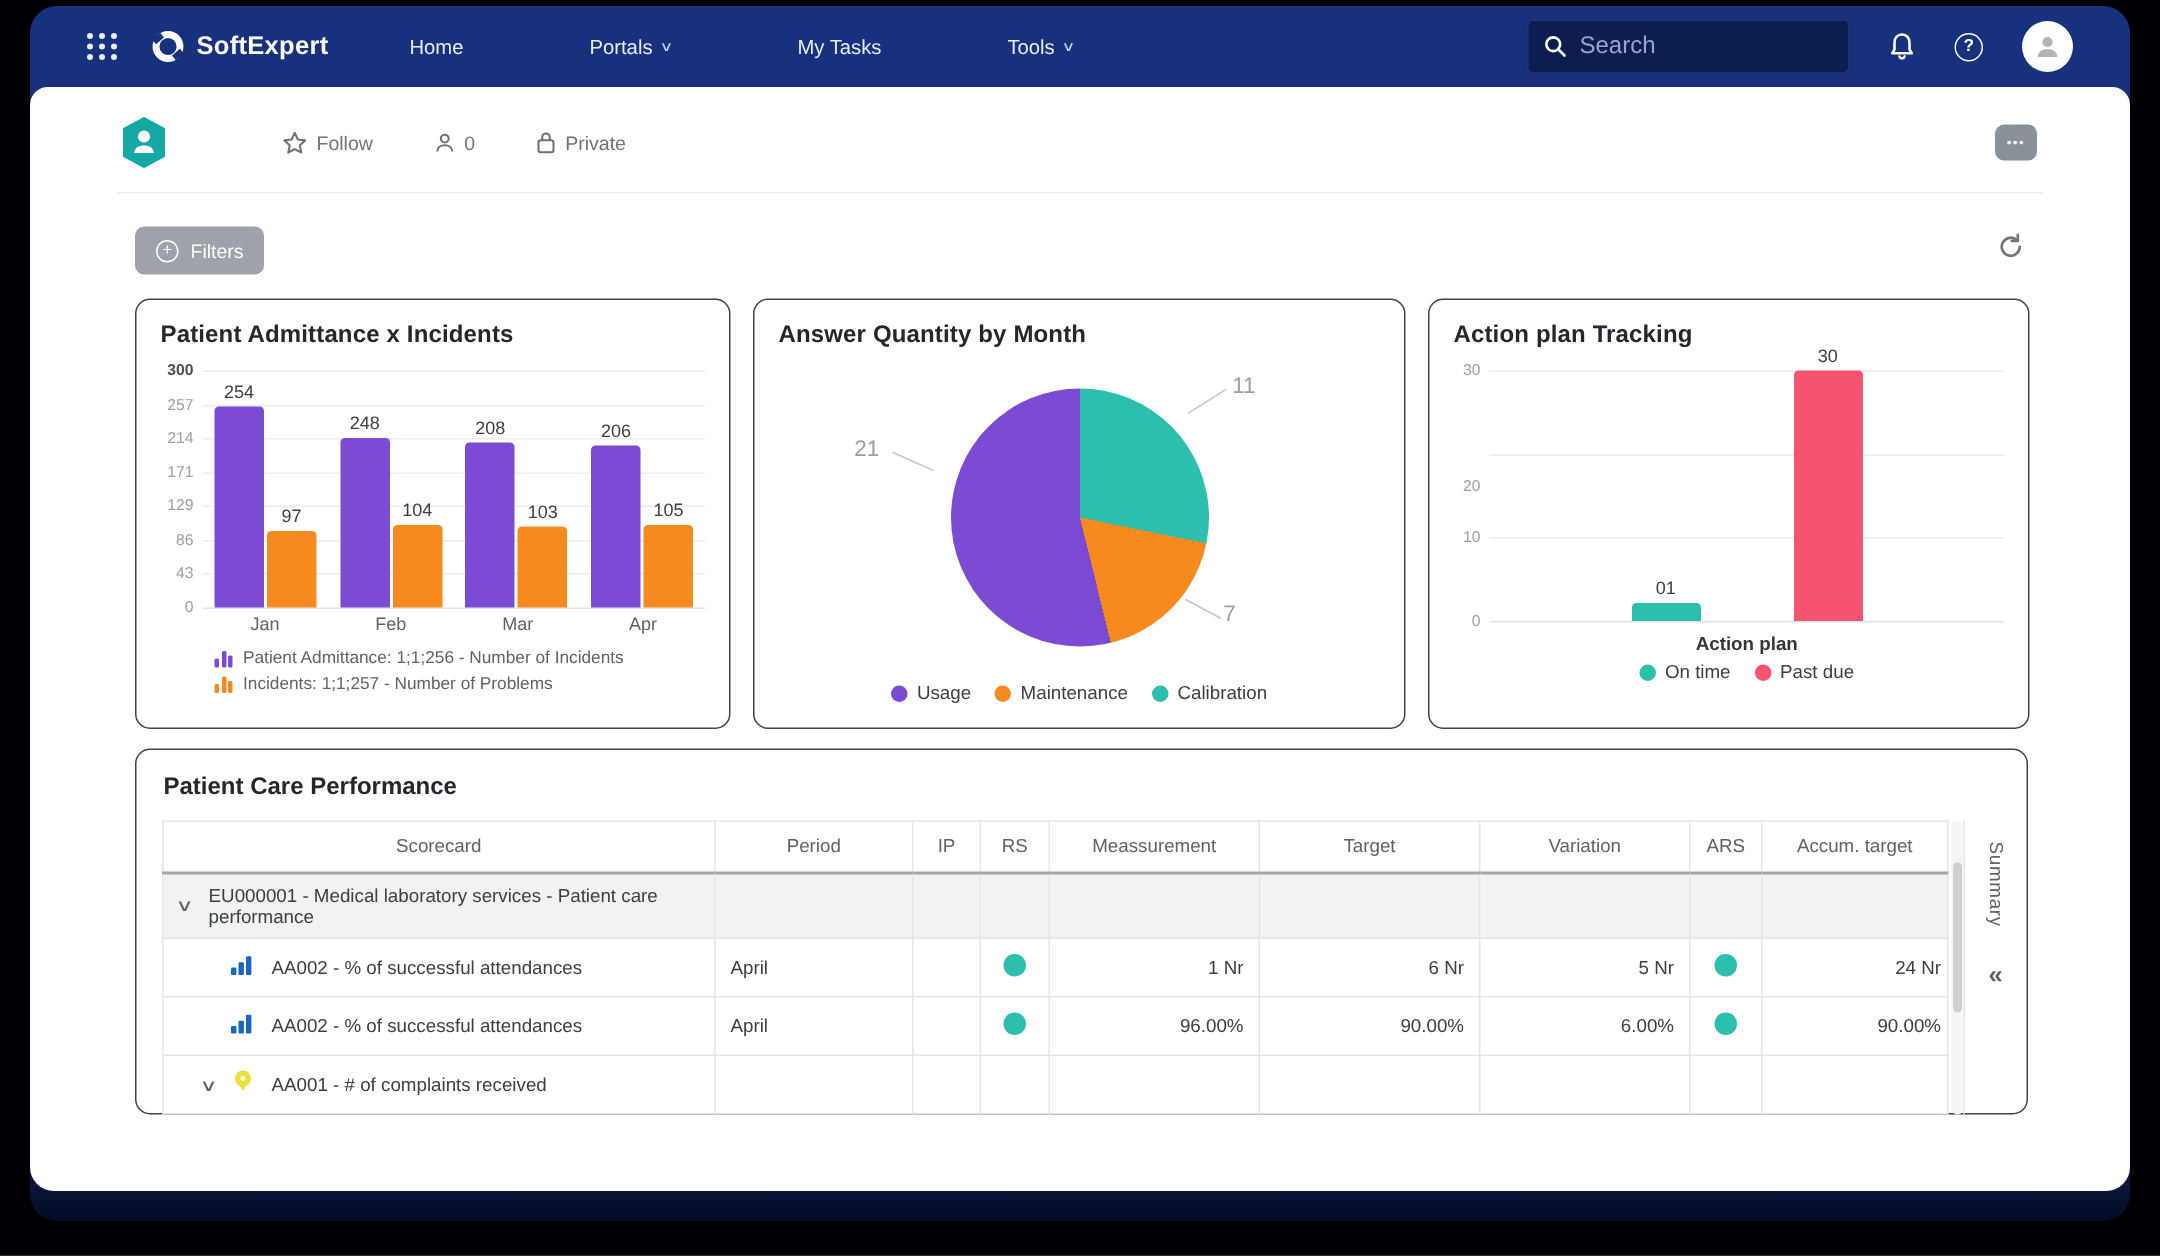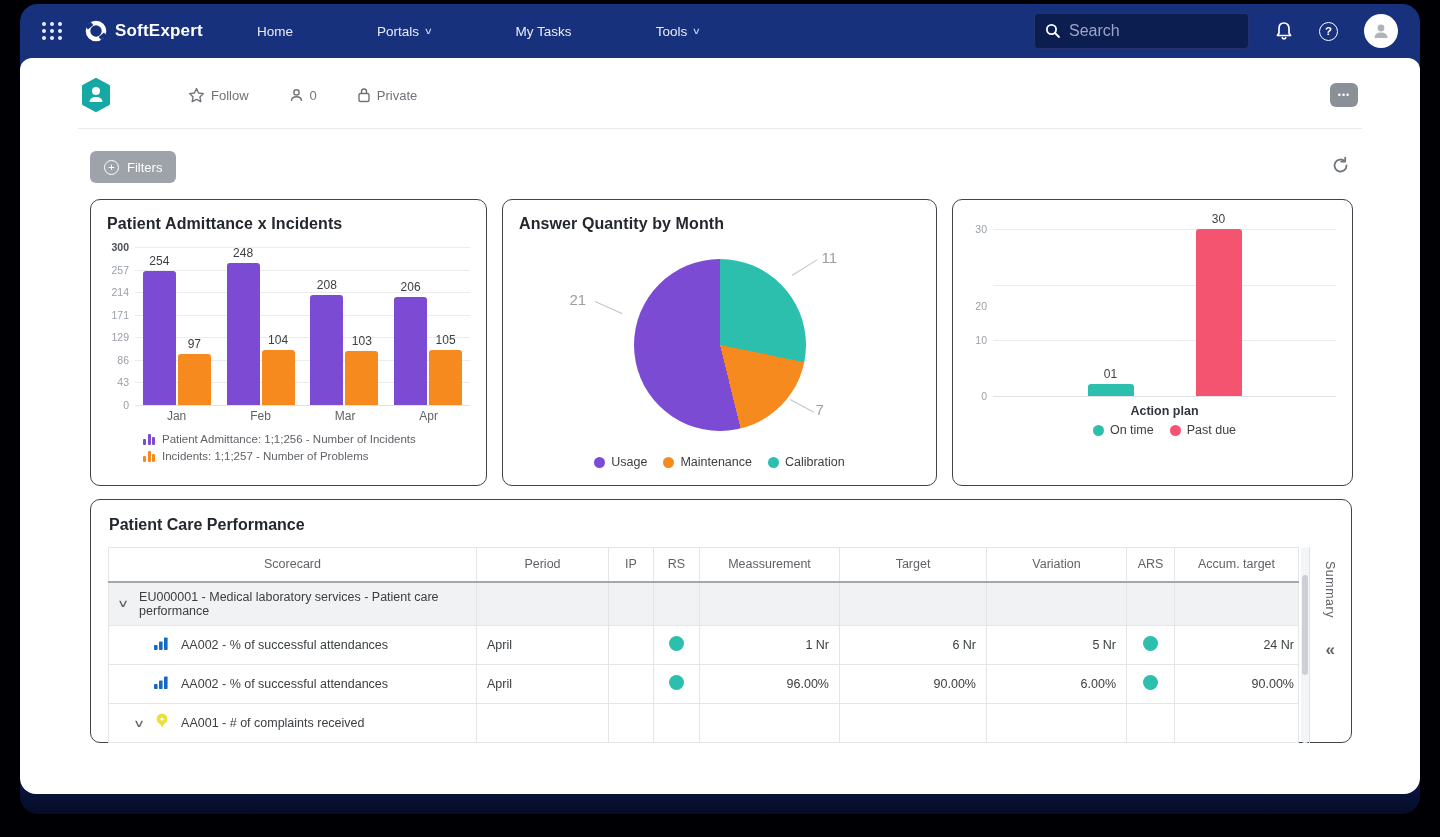--- a/index.html
+++ b/index.html
@@ -6,21 +6,21 @@
   html,body { width:1440px; height:837px; background:#000004; overflow:hidden;
     font-family:"Liberation Sans", sans-serif; }
   .stage { width:1440px; height:837px; position:relative; background:#000004; }
   .app-frame { position:absolute; left:20px; top:4px; width:1400px; height:810px;
     border-radius:18px; overflow:hidden;
     background:linear-gradient(180deg,#17317d 0,#17317d 60px,#12235f 92%,#050b26 100%);
     display:flex; flex-direction:column; }
 
   
   .navbar { height:54px; flex:0 0 54px; display:flex; align-items:center;
-    padding:0 22px; color:#fff; }
+    padding:0 38px; color:#fff; }
   .apps-grid { display:grid; grid-template-columns:repeat(3,5px); grid-gap:3px; cursor:pointer; }
   .apps-grid i { width:4px; height:4px; border-radius:50%; background:#e9edfb; }
   .brand { display:flex; align-items:center; gap:8px; margin-left:22px; cursor:pointer; }
   .brand-name { font-size:17px; font-weight:700; letter-spacing:.2px; color:#fff; }
   .nav-menu { display:flex; align-items:center; gap:84px; margin-left:54px; }
   .nav-item { font-size:13.5px; color:#e8ecf8; cursor:pointer; display:flex; align-items:center; gap:6px; }
   .nav-caret { font-size:9px; color:#c7cfef; transform:scaleX(1.4); }
   .nav-right { margin-left:auto; display:flex; align-items:center; gap:26px; }
   .search-box { width:215px; height:36px; background:#0c1d50; border:1px solid #22346f;
     border-radius:4px; display:flex; align-items:center; padding:0 10px; gap:8px; }
@@ -265,21 +265,21 @@
                     <div class="bar-groups">
                       <div class="bar-group">
                         <div class="bar" style="width: 33px; background: rgb(124, 75, 211); height: 134px;">
                           <span class="bar-label">254</span>
                         </div>
                         <div class="bar" style="width: 33px; background: rgb(247, 138, 30); height: 51px;">
                           <span class="bar-label">97</span>
                         </div>
                       </div>
                       <div class="bar-group">
-                        <div class="bar" style="width: 33px; background: rgb(124, 75, 211); height: 142px;">
+                        <div class="bar" style="width: 33px; background: rgb(124, 75, 211); height: 113px;">
                           <span class="bar-label">248</span>
                         </div>
                         <div class="bar" style="width: 33px; background: rgb(247, 138, 30); height: 55px;">
                           <span class="bar-label">104</span>
                         </div>
                       </div>
                       <div class="bar-group">
                         <div class="bar" style="width: 33px; background: rgb(124, 75, 211); height: 110px;">
                           <span class="bar-label">208</span>
                         </div>
@@ -352,20 +352,21 @@
                     <span class="dot" style="background: rgb(44, 191, 173);"></span>
                     <span>Calibration</span>
                   </span>
                 </div>
               </div>
           </div>
         </div>
 
         <div class="card" id="card-tracking">
           <div class="card-pad">
+            <h3>Action plan Tracking</h3>
             <div id="chart-tracking">
                 <div class="bar-chart">
                   <div class="y-axis" style="height: 167px; flex-basis: 24px; width: 24px;">
                     <span class="y-tick" style="top: 0px;">30</span>
                     <span class="y-tick" style="top: 60px; margin-top: 17px;">20</span>
                     <span class="y-tick" style="top: 111.333px;">10</span>
                     <span class="y-tick" style="top: 167px;">0</span>
                   </div>
                   <div class="plot" style="height: 167px;">
                     <div class="gridline" style="top: 0px;"></div>

